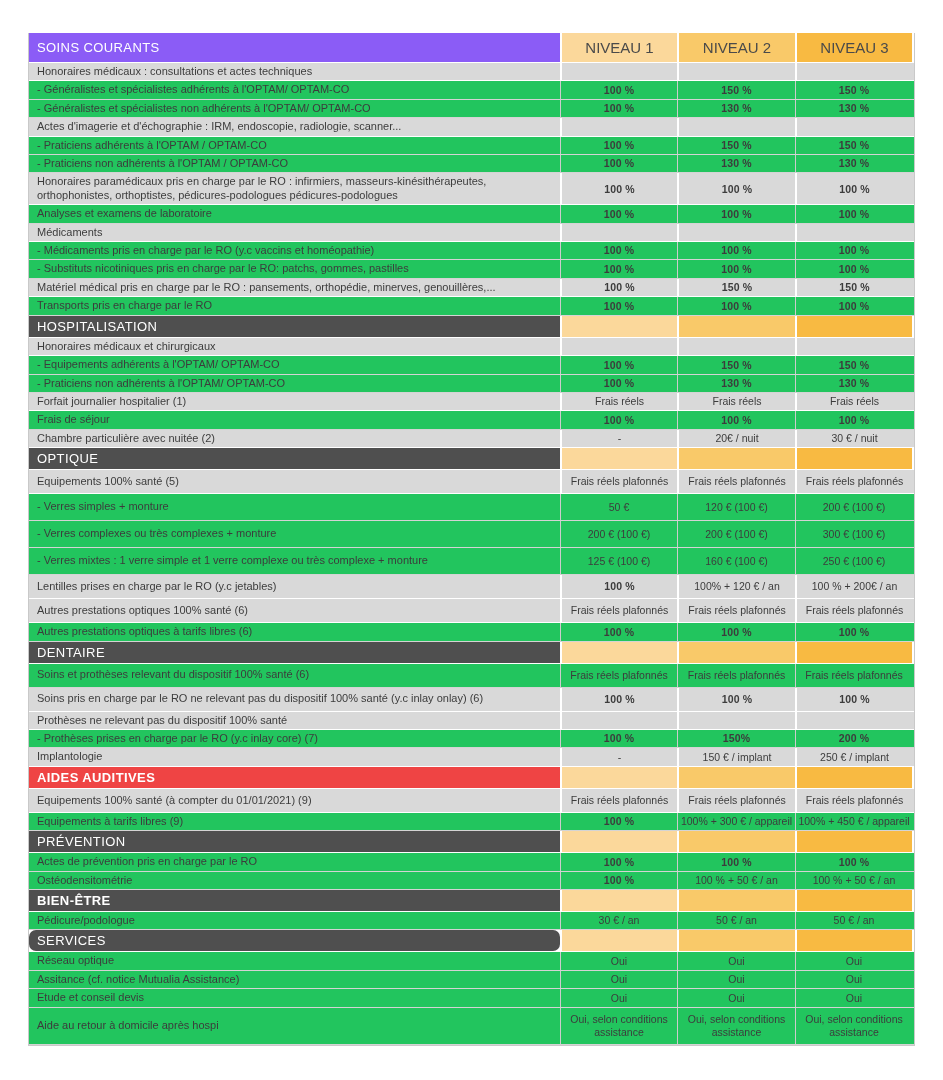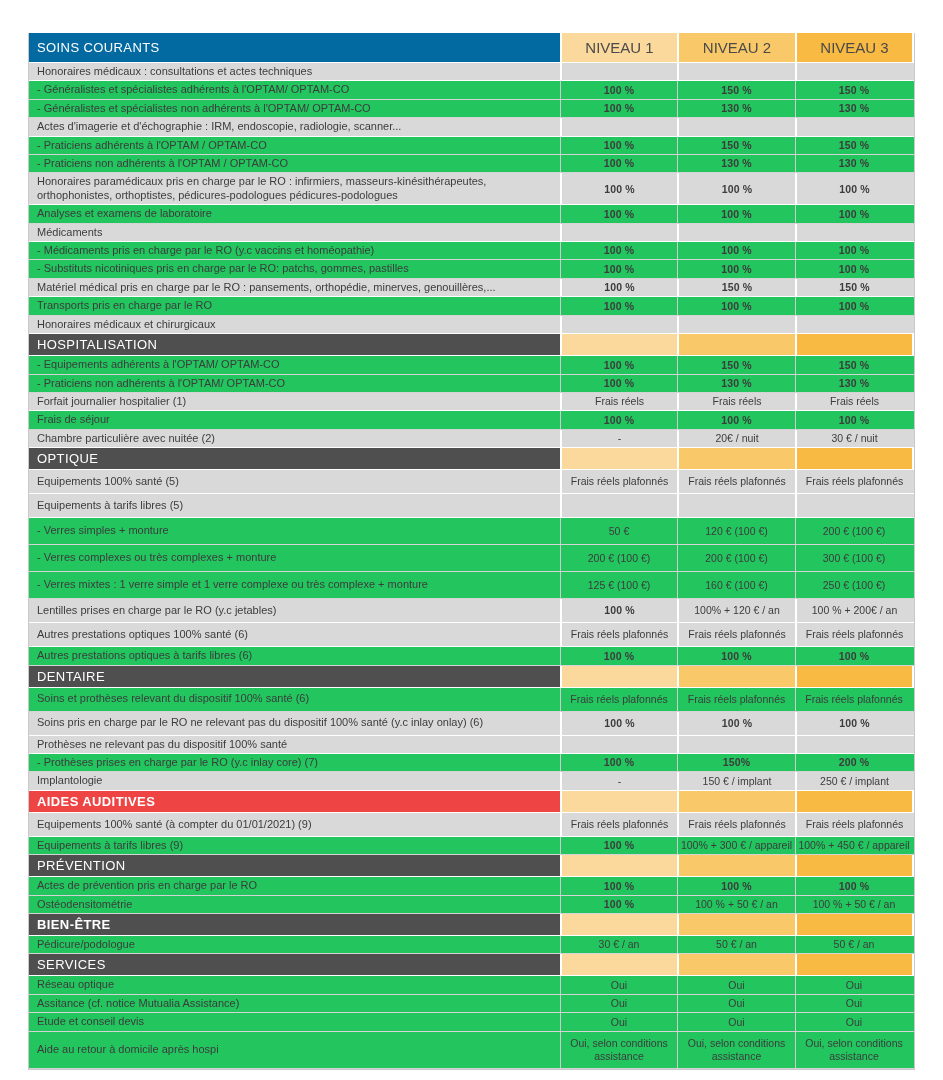--- a/index.html
+++ b/index.html
@@ -50,21 +50,21 @@
   .section-title-cell.bold { font-weight: bold; }
   .top-header { min-height: 30px; }
   .top-header .col-label { font-size: 15px; color:#4a4a4a; justify-content: center; }
 </style>
 </head>
 <body>
 
 <div class="page">
   <div class="table">
       <div class="row section-row top-header">
-        <div class="cell section-title-cell" style="background: #0369a1;">SOINS COURANTS</div>
+        <div class="cell section-title-cell" style="background: #8b5cf6;">SOINS COURANTS</div>
         <div class="cell col-label" style="background: rgb(251, 216, 155);">NIVEAU 1</div>
         <div class="cell col-label" style="background: rgb(249, 201, 105);">NIVEAU 2</div>
         <div class="cell col-label" style="background: rgb(248, 186, 66);">NIVEAU 3</div>
       </div>
       <div class="row row-gray s-sm">
         <div class="cell lbl-cell">
           <span class="lbl">Honoraires médicaux : consultations et actes techniques</span>
         </div>
         <div class="cell val-cell"></div>
         <div class="cell val-cell"></div>
@@ -218,35 +218,35 @@
         </div>
         <div class="cell val-cell">
           <span class="val pct">100 %</span>
         </div>
         <div class="cell val-cell">
           <span class="val pct">100 %</span>
         </div>
         <div class="cell val-cell">
           <span class="val pct">100 %</span>
         </div>
-      </div>
-      <div class="row row-gray s-sm">
-        <div class="cell lbl-cell">
-          <span class="lbl">Honoraires médicaux et chirurgicaux</span>
-        </div>
-        <div class="cell val-cell"></div>
-        <div class="cell val-cell"></div>
-        <div class="cell val-cell"></div>
       </div>
       <div class="row section-row">
         <div class="cell section-title-cell" style="background: rgb(79, 79, 79);">HOSPITALISATION</div>
         <div class="cell col-label" style="background: rgb(251, 216, 155);"></div>
         <div class="cell col-label" style="background: rgb(249, 201, 105);"></div>
         <div class="cell col-label" style="background: rgb(248, 186, 66);"></div>
       </div>
+      <div class="row row-gray s-sm">
+        <div class="cell lbl-cell">
+          <span class="lbl">Honoraires médicaux et chirurgicaux</span>
+        </div>
+        <div class="cell val-cell"></div>
+        <div class="cell val-cell"></div>
+        <div class="cell val-cell"></div>
+      </div>
       <div class="row row-white s-sm">
         <div class="cell lbl-cell">
           <span class="lbl">- Equipements adhérents à l'OPTAM/ OPTAM-CO</span>
         </div>
         <div class="cell val-cell">
           <span class="val pct">100 %</span>
         </div>
         <div class="cell val-cell">
           <span class="val pct">150 %</span>
         </div>
@@ -323,28 +323,20 @@
         <div class="cell val-cell">
           <span class="val">Frais réels plafonnés</span>
         </div>
         <div class="cell val-cell">
           <span class="val">Frais réels plafonnés</span>
         </div>
         <div class="cell val-cell">
           <span class="val">Frais réels plafonnés</span>
         </div>
       </div>
-      <div class="row row-gray s-md">
-        <div class="cell lbl-cell">
-          <span class="lbl">Equipements à tarifs libres (5)</span>
-        </div>
-        <div class="cell val-cell"></div>
-        <div class="cell val-cell"></div>
-        <div class="cell val-cell"></div>
-      </div>
       <div class="row row-white s-lg">
         <div class="cell lbl-cell">
           <span class="lbl">- Verres simples + monture</span>
         </div>
         <div class="cell val-cell">
           <span class="val">50 €</span>
         </div>
         <div class="cell val-cell">
           <span class="val">120 € (100 €)</span>
         </div>
@@ -574,21 +566,21 @@
           <span class="val">30 € / an</span>
         </div>
         <div class="cell val-cell">
           <span class="val">50 € / an</span>
         </div>
         <div class="cell val-cell">
           <span class="val">50 € / an</span>
         </div>
       </div>
       <div class="row section-row">
-        <div class="cell section-title-cell" style="background: rgb(79, 79, 79);">SERVICES</div>
+        <div class="cell section-title-cell" style="background: rgb(79, 79, 79); border-radius: 7px;">SERVICES</div>
         <div class="cell col-label" style="background: rgb(251, 216, 155);"></div>
         <div class="cell col-label" style="background: rgb(249, 201, 105);"></div>
         <div class="cell col-label" style="background: rgb(248, 186, 66);"></div>
       </div>
       <div class="row row-white s-sm">
         <div class="cell lbl-cell">
           <span class="lbl">Réseau optique</span>
         </div>
         <div class="cell val-cell">
           <span class="val">Oui</span>

